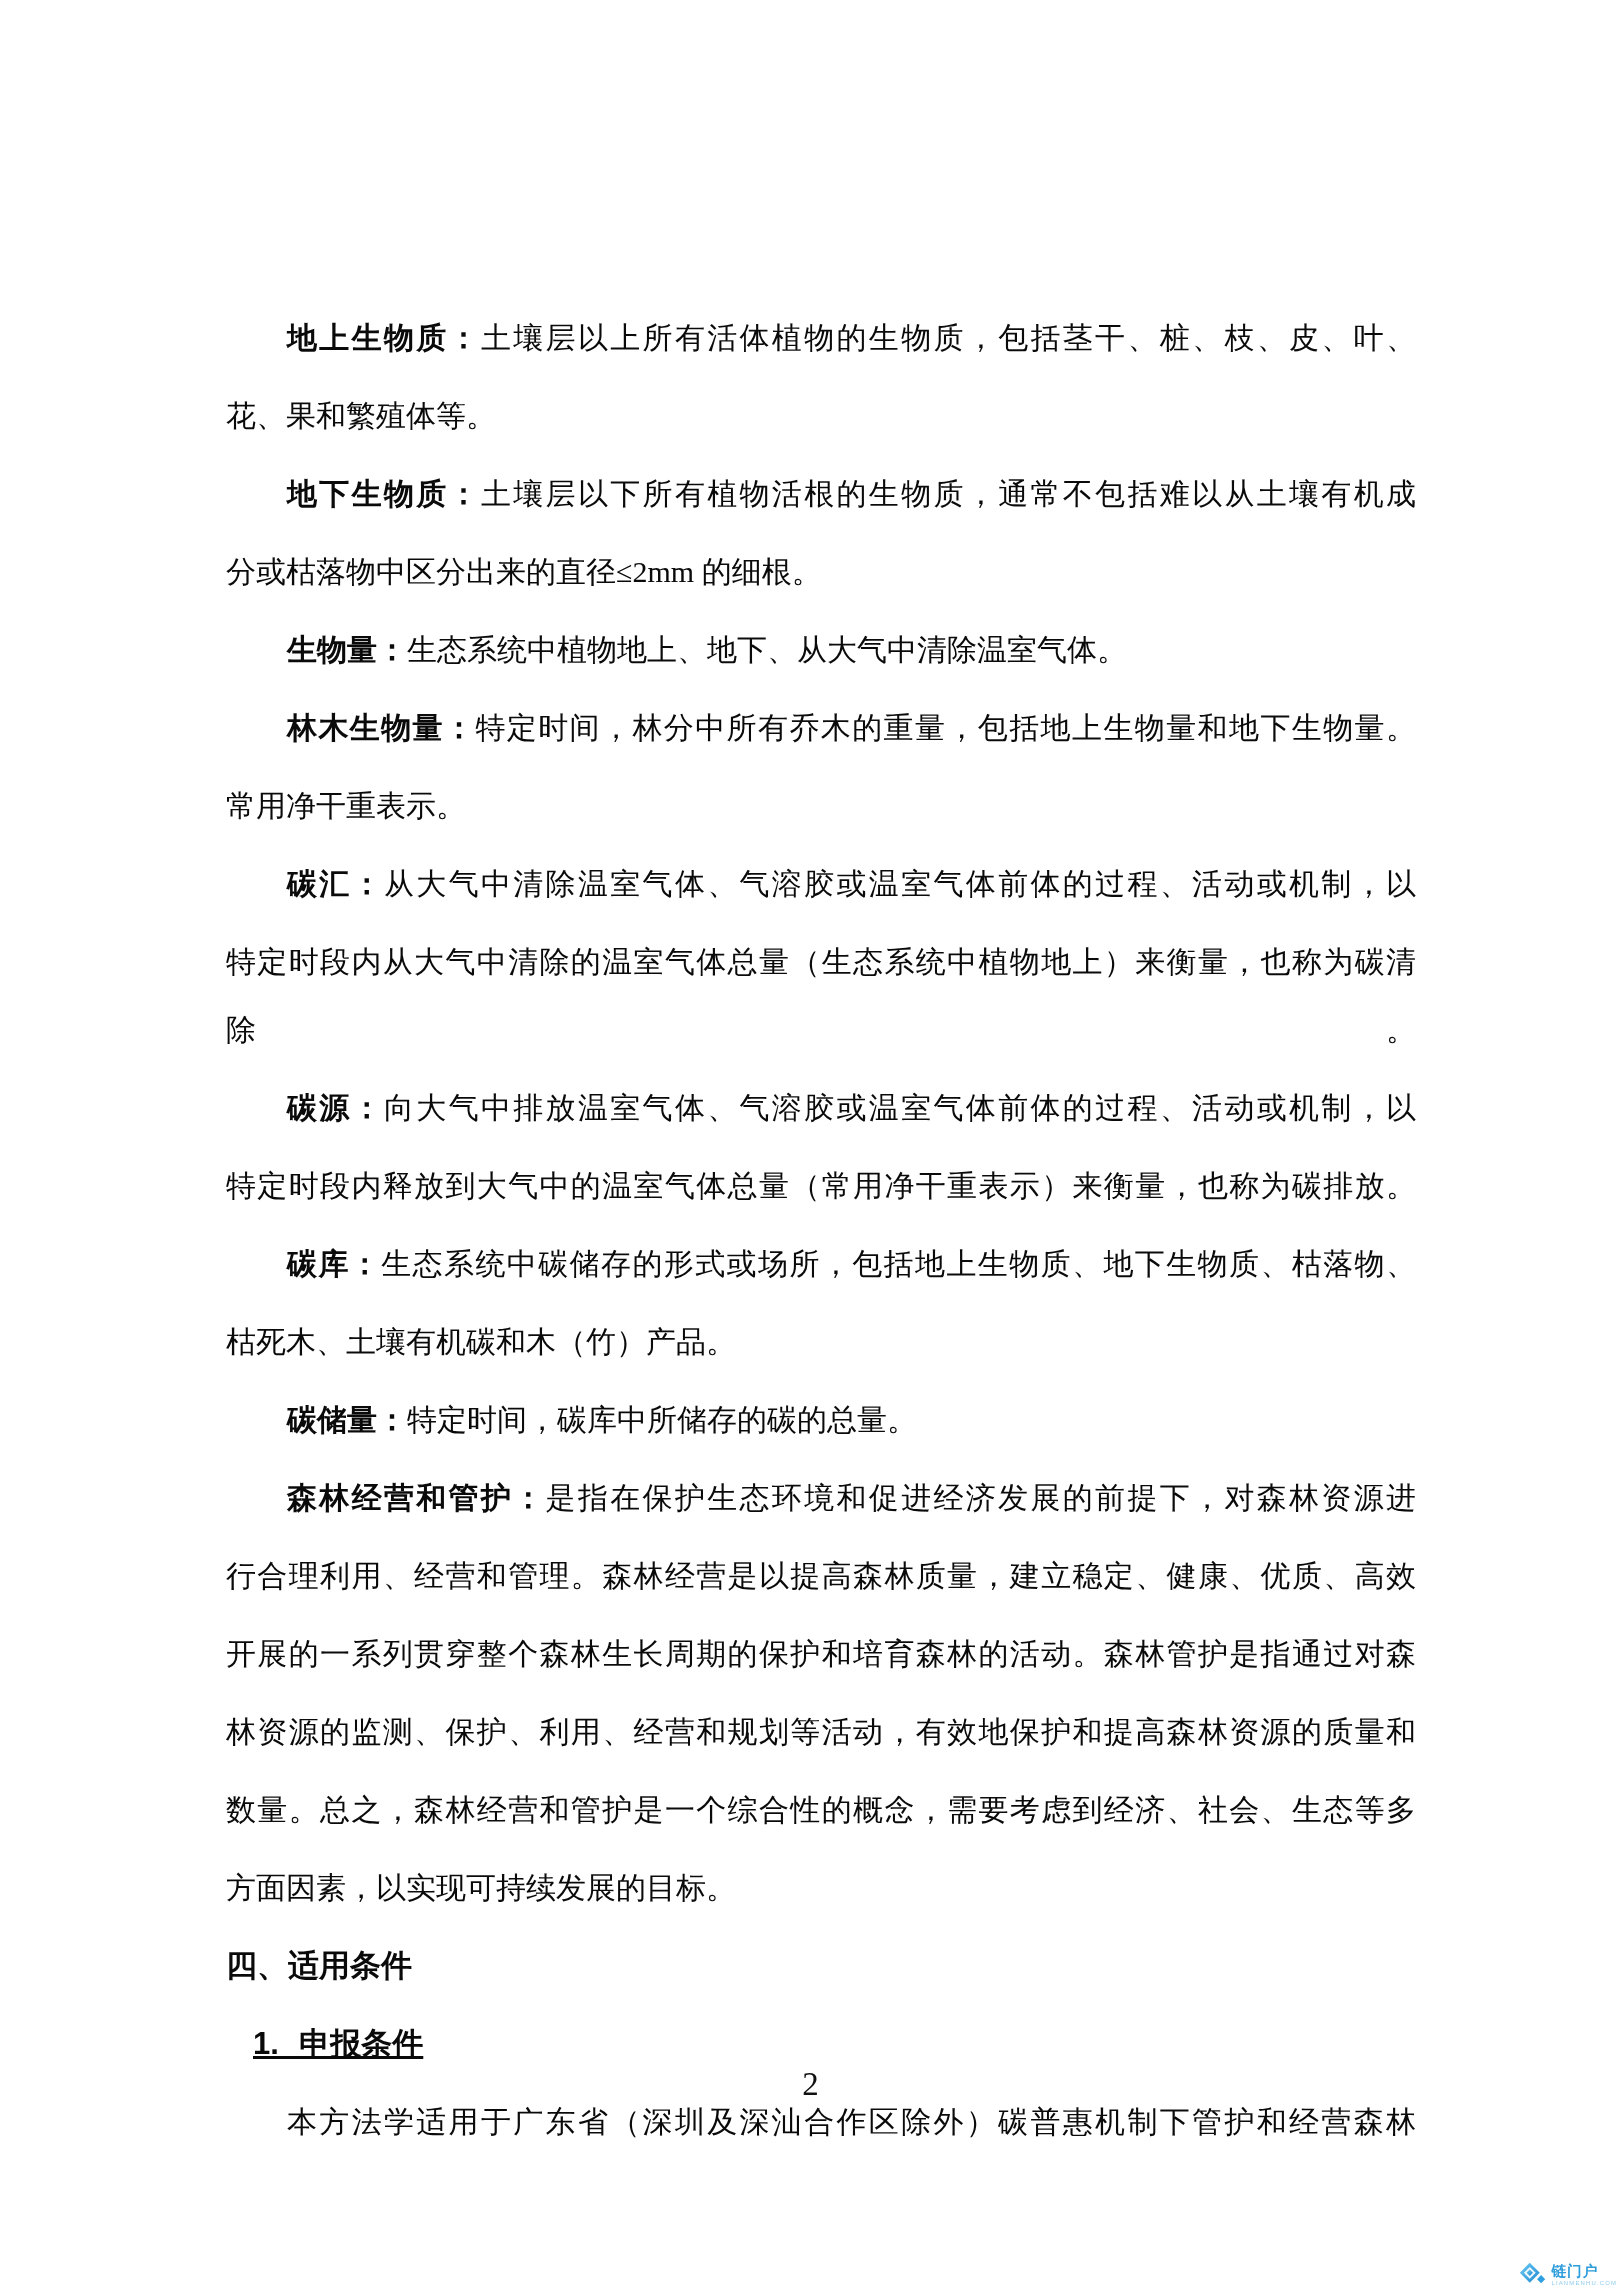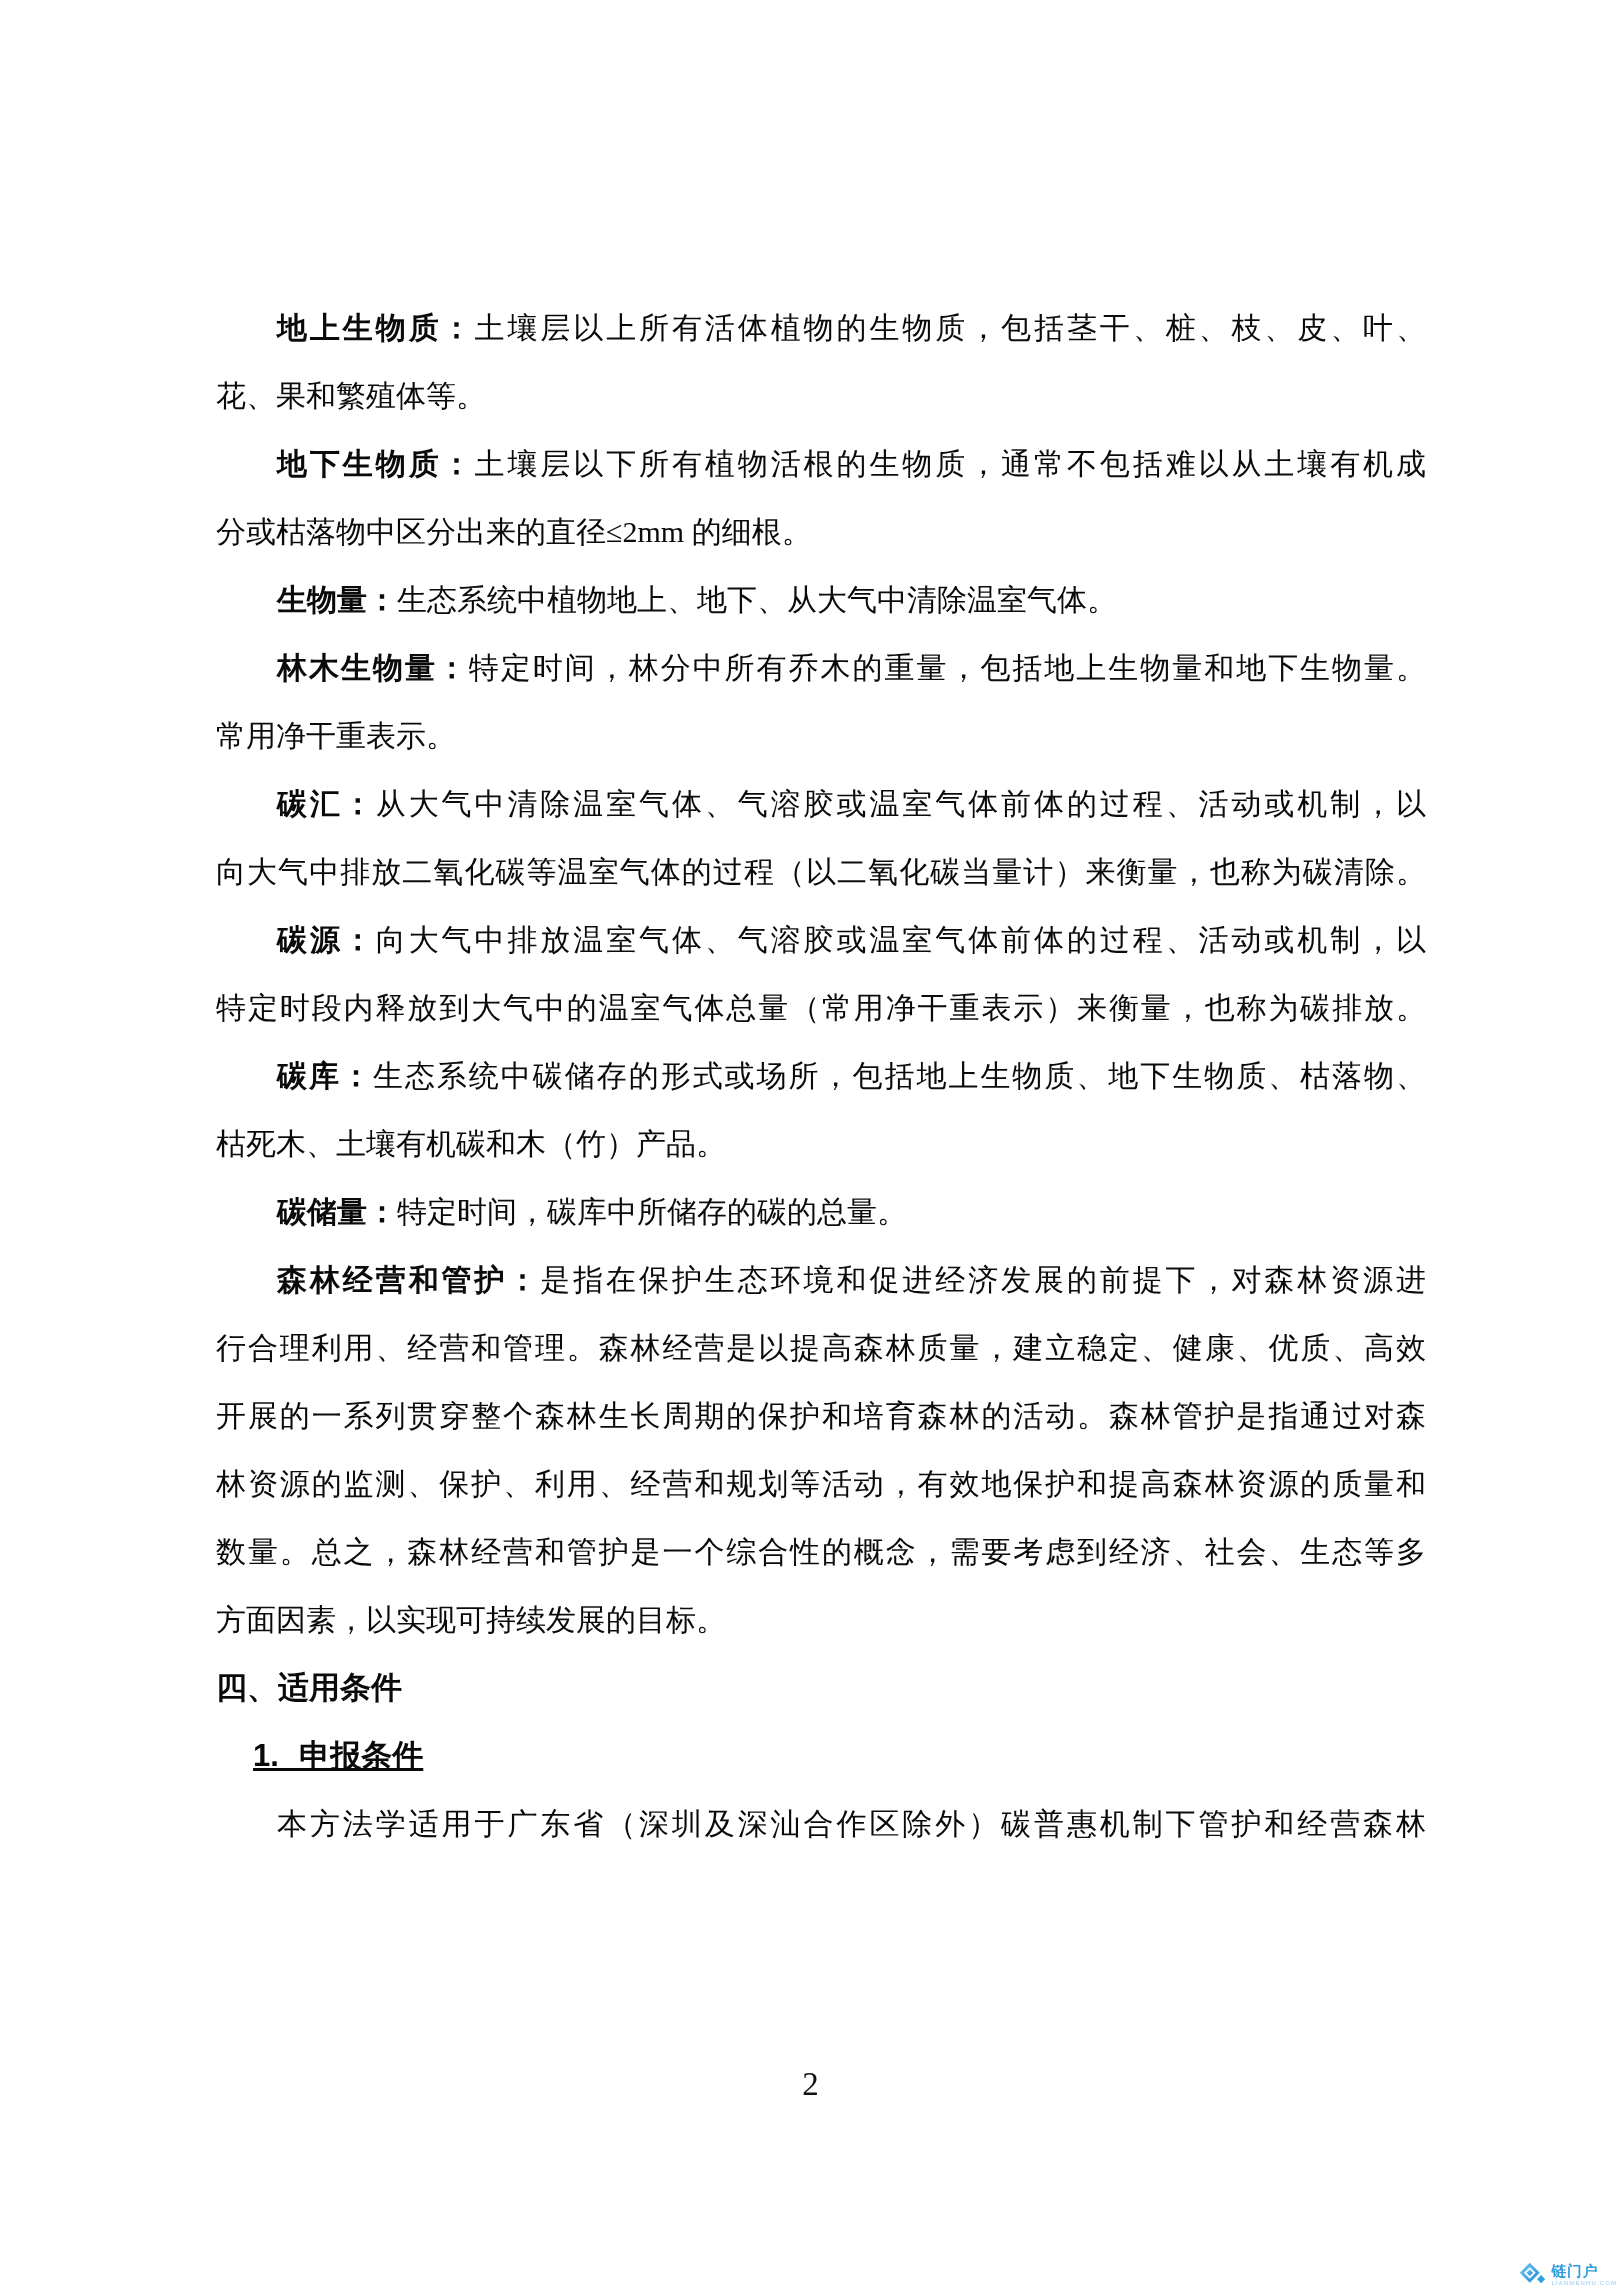--- a/index.html
+++ b/index.html
@@ -13,21 +13,21 @@
     color: #0a0a0a;
   }
   .body-text {
     position: absolute;
     left: 216px;
     top: 294px;
     width: 1210px;
     font-size: 30px;
     line-height: 68px;
   }
-  .ln { margin: 0; padding: 0; text-align: left; }
+  .ln { margin: 10px; padding: 0; text-align: left; }
   .ln.indent { padding-left: 61px; }
   .ln.fill {
     text-align: justify;
     text-align-last: justify;
     text-justify: inter-ideograph;
   }
   .term, .h1, .h2 {
     font-family: "Liberation Sans", "DejaVu Sans", sans-serif;
     font-weight: 700;
   }
@@ -73,21 +73,21 @@
 
   <main class="body-text">
     <p class="ln indent fill"><b class="term">地上生物质：</b><span>土壤层以上所有活体植物的生物质，包括茎干、桩、枝、皮、叶、</span></p>
     <p class="ln"><span>花、果和繁殖体等。</span></p>
     <p class="ln indent fill"><b class="term">地下生物质：</b><span>土壤层以下所有植物活根的生物质，通常不包括难以从土壤有机成</span></p>
     <p class="ln"><span>分或枯落物中区分出来的直径≤2mm 的细根。</span></p>
     <p class="ln indent"><b class="term">生物量：</b><span>生态系统中植物地上、地下、从大气中清除温室气体。</span></p>
     <p class="ln indent fill"><b class="term">林木生物量：</b><span>特定时间，林分中所有乔木的重量，包括地上生物量和地下生物量。</span></p>
     <p class="ln"><span>常用净干重表示。</span></p>
     <p class="ln indent fill"><b class="term">碳汇：</b><span>从大气中清除温室气体、气溶胶或温室气体前体的过程、活动或机制，以</span></p>
-    <p class="ln fill"><span>向大气中排放二氧化碳等温室气体的过程（以二氧化碳当量计）来衡量，也称为碳清除。</span></p>
+    <p class="ln fill"><span>特定时段内从大气中清除的温室气体总量（生态系统中植物地上）来衡量，也称为碳清除。</span></p>
     <p class="ln indent fill"><b class="term">碳源：</b><span>向大气中排放温室气体、气溶胶或温室气体前体的过程、活动或机制，以</span></p>
     <p class="ln fill"><span>特定时段内释放到大气中的温室气体总量（常用净干重表示）来衡量，也称为碳排放。</span></p>
     <p class="ln indent fill"><b class="term">碳库：</b><span>生态系统中碳储存的形式或场所，包括地上生物质、地下生物质、枯落物、</span></p>
     <p class="ln"><span>枯死木、土壤有机碳和木（竹）产品。</span></p>
     <p class="ln indent"><b class="term">碳储量：</b><span>特定时间，碳库中所储存的碳的总量。</span></p>
     <p class="ln indent fill"><b class="term">森林经营和管护：</b><span>是指在保护生态环境和促进经济发展的前提下，对森林资源进</span></p>
     <p class="ln fill"><span>行合理利用、经营和管理。森林经营是以提高森林质量，建立稳定、健康、优质、高效</span></p>
     <p class="ln fill"><span>开展的一系列贯穿整个森林生长周期的保护和培育森林的活动。森林管护是指通过对森</span></p>
     <p class="ln fill"><span>林资源的监测、保护、利用、经营和规划等活动，有效地保护和提高森林资源的质量和</span></p>
     <p class="ln fill"><span>数量。总之，森林经营和管护是一个综合性的概念，需要考虑到经济、社会、生态等多</span></p>

